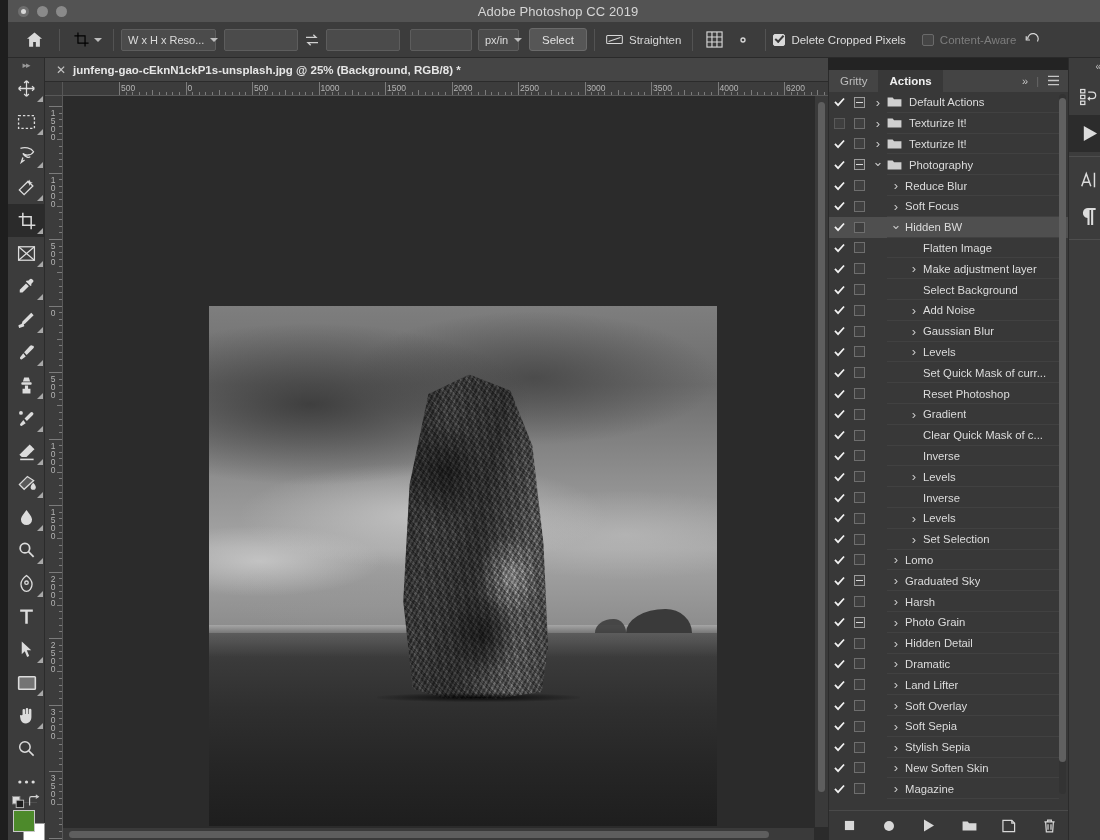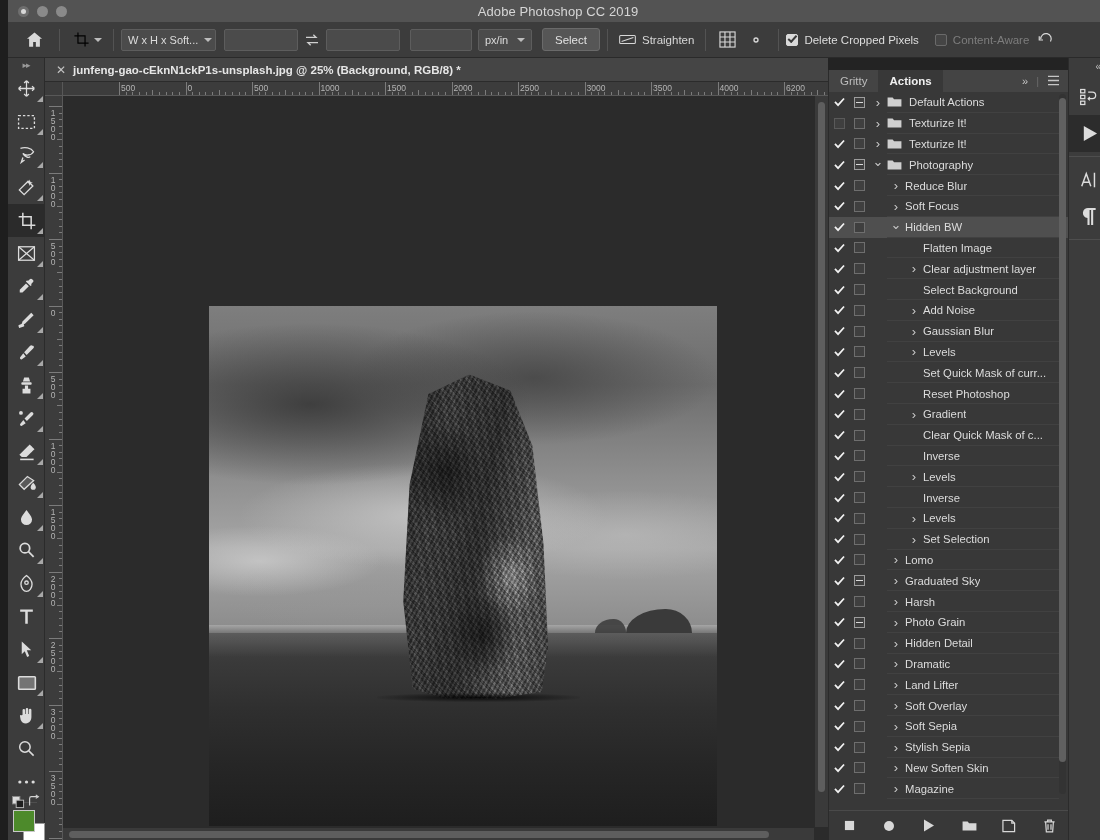--- a/index.html
+++ b/index.html
@@ -348,32 +348,32 @@
     <div class="sep"></div>
     <div class="tool-chip">
       <svg width="17" height="17" viewBox="0 0 24 24" fill="none" stroke="currentColor" stroke-width="1.7">
         <path d="M7 2v15h15"></path>
           <path d="M2 7h15v15"></path>
       </svg>
       <span class="caret"></span>
     </div>
     <div class="sep"></div>
     <div class="ps-select" style="width:95px">
-      <span>W x H x Soft...</span>
+      <span>W x H x Reso...</span>
       <span class="caret" style="margin-left:auto"></span>
     </div>
     <input class="ps-input" style="margin-left: 8px; width: 74px;" value="">
     <div class="icon-btn swap-btn">
       <svg width="16" height="16" viewBox="0 0 24 24" fill="none" stroke="currentColor" stroke-width="2">
         <path d="M3 8h15l-4-4M21 16H6l4 4"></path>
       </svg>
     </div>
     <input class="ps-input" style="width: 74px;" value="">
     <input class="ps-input" style="margin-left: 10px; width: 62px;" value="">
-    <div class="ps-select" style="margin-left:6px;width:54px">
+    <div class="ps-select" style="margin-left:6px;width:41px">
       <span>px/in</span>
       <span class="caret" style="margin-left:auto"></span>
     </div>
     <div class="ps-button" style="margin-left:10px">Select</div>
     <div class="sep"></div>
     <div class="straighten">
       <svg width="17" height="13" viewBox="0 0 26 18" fill="none" stroke="currentColor" stroke-width="1.6">
         <rect x="1" y="3" width="24" height="12" rx="1.5"></rect>
           <path d="M4 12 L22 6"></path>
       </svg>
@@ -1004,21 +1004,21 @@
               <path d="M1 5.4 4.4 9 11 1.6"></path>
             </svg>
           </div>
           <div class="c-dialog">
             <span class="dlg-box"></span>
           </div>
           <div style="width: 36px; flex: 0 0 auto;"></div>
           <div class="c-expand">
             <span class="chev right"></span>
           </div>
-          <div class="c-label">Clear adjustment layer</div>
+          <div class="c-label">Make adjustment layer</div>
           <div class="rowline"></div>
         </div>
         <div class="arow">
           <div class="c-toggle">
             <svg width="11" height="10" viewBox="0 0 12 11" fill="none" stroke="#f2f2f2" stroke-width="1.9">
               <path d="M1 5.4 4.4 9 11 1.6"></path>
             </svg>
           </div>
           <div class="c-dialog">
             <span class="dlg-box"></span>

